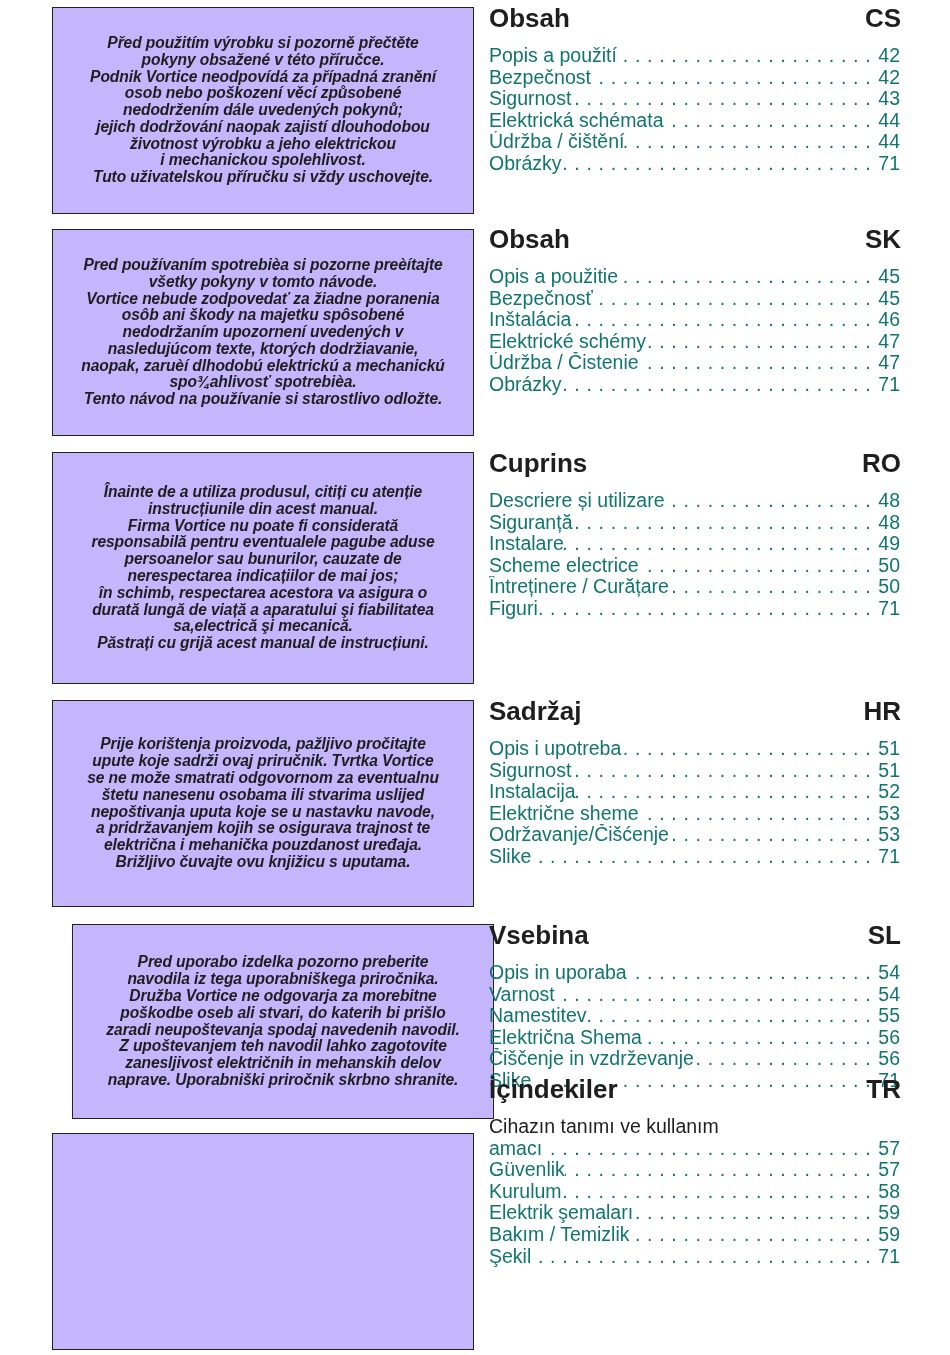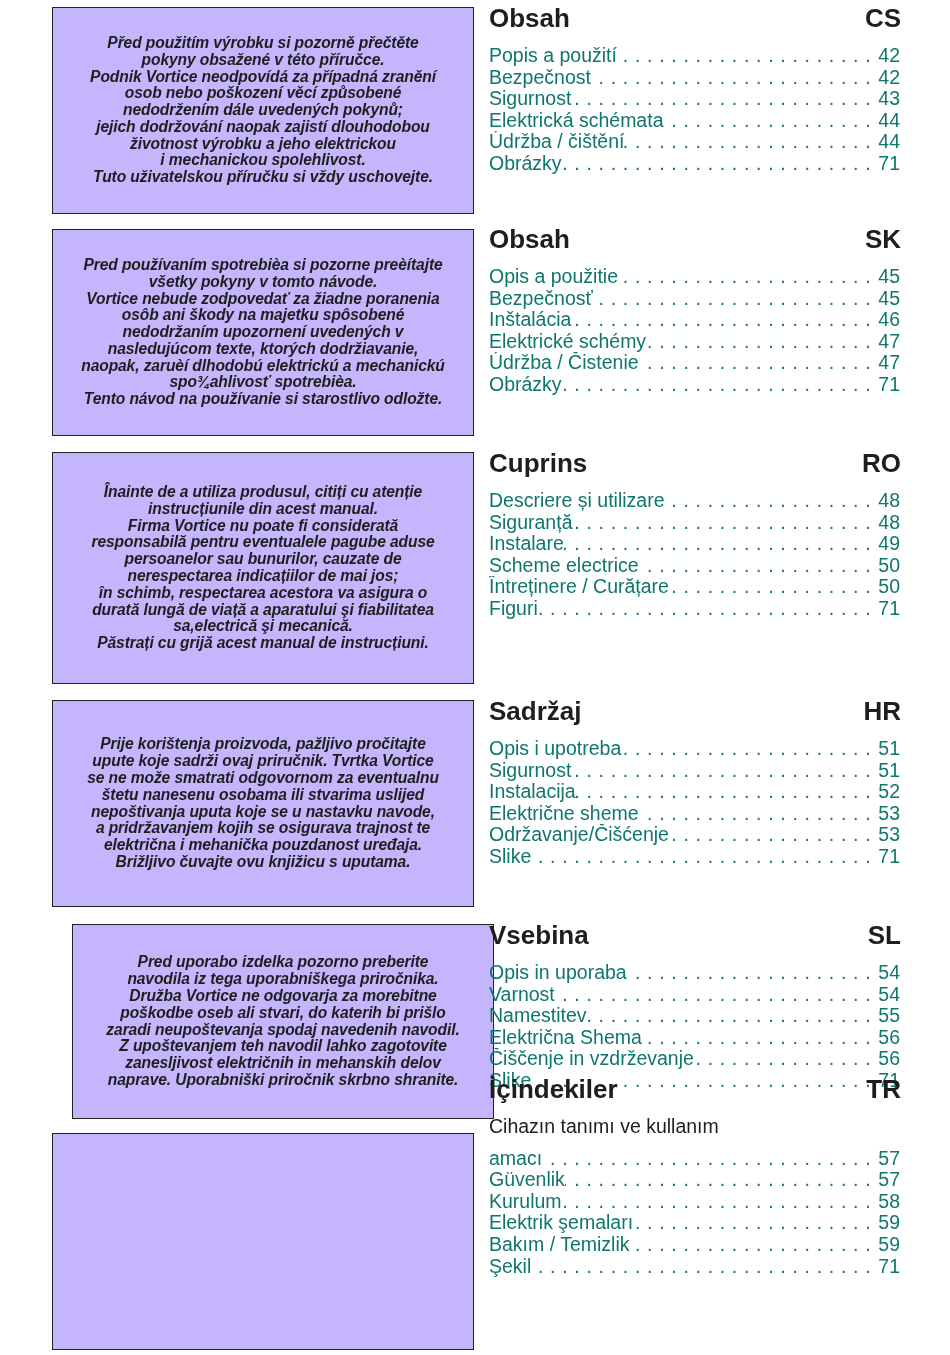--- a/index.html
+++ b/index.html
@@ -86,21 +86,20 @@
       padding-left: 3px;
     }
     .toc-page {
       flex: 0 0 auto;
       padding-left: 1px;
     }
     .toc-subline {
       font-size: 19.5px;
       line-height: 21.6px;
       height: 21.6px;
-      margin-bottom: 10px;
       color: #1e1e1e;
       white-space: nowrap;
     }
   </style>
 </head>
 <body>
 
 <div class="notice-box" style="top:7px;height:207px;">
   <p class="notice-text">Před použitím výrobku si pozorně přečtěte
 pokyny obsažené v této příručce.

